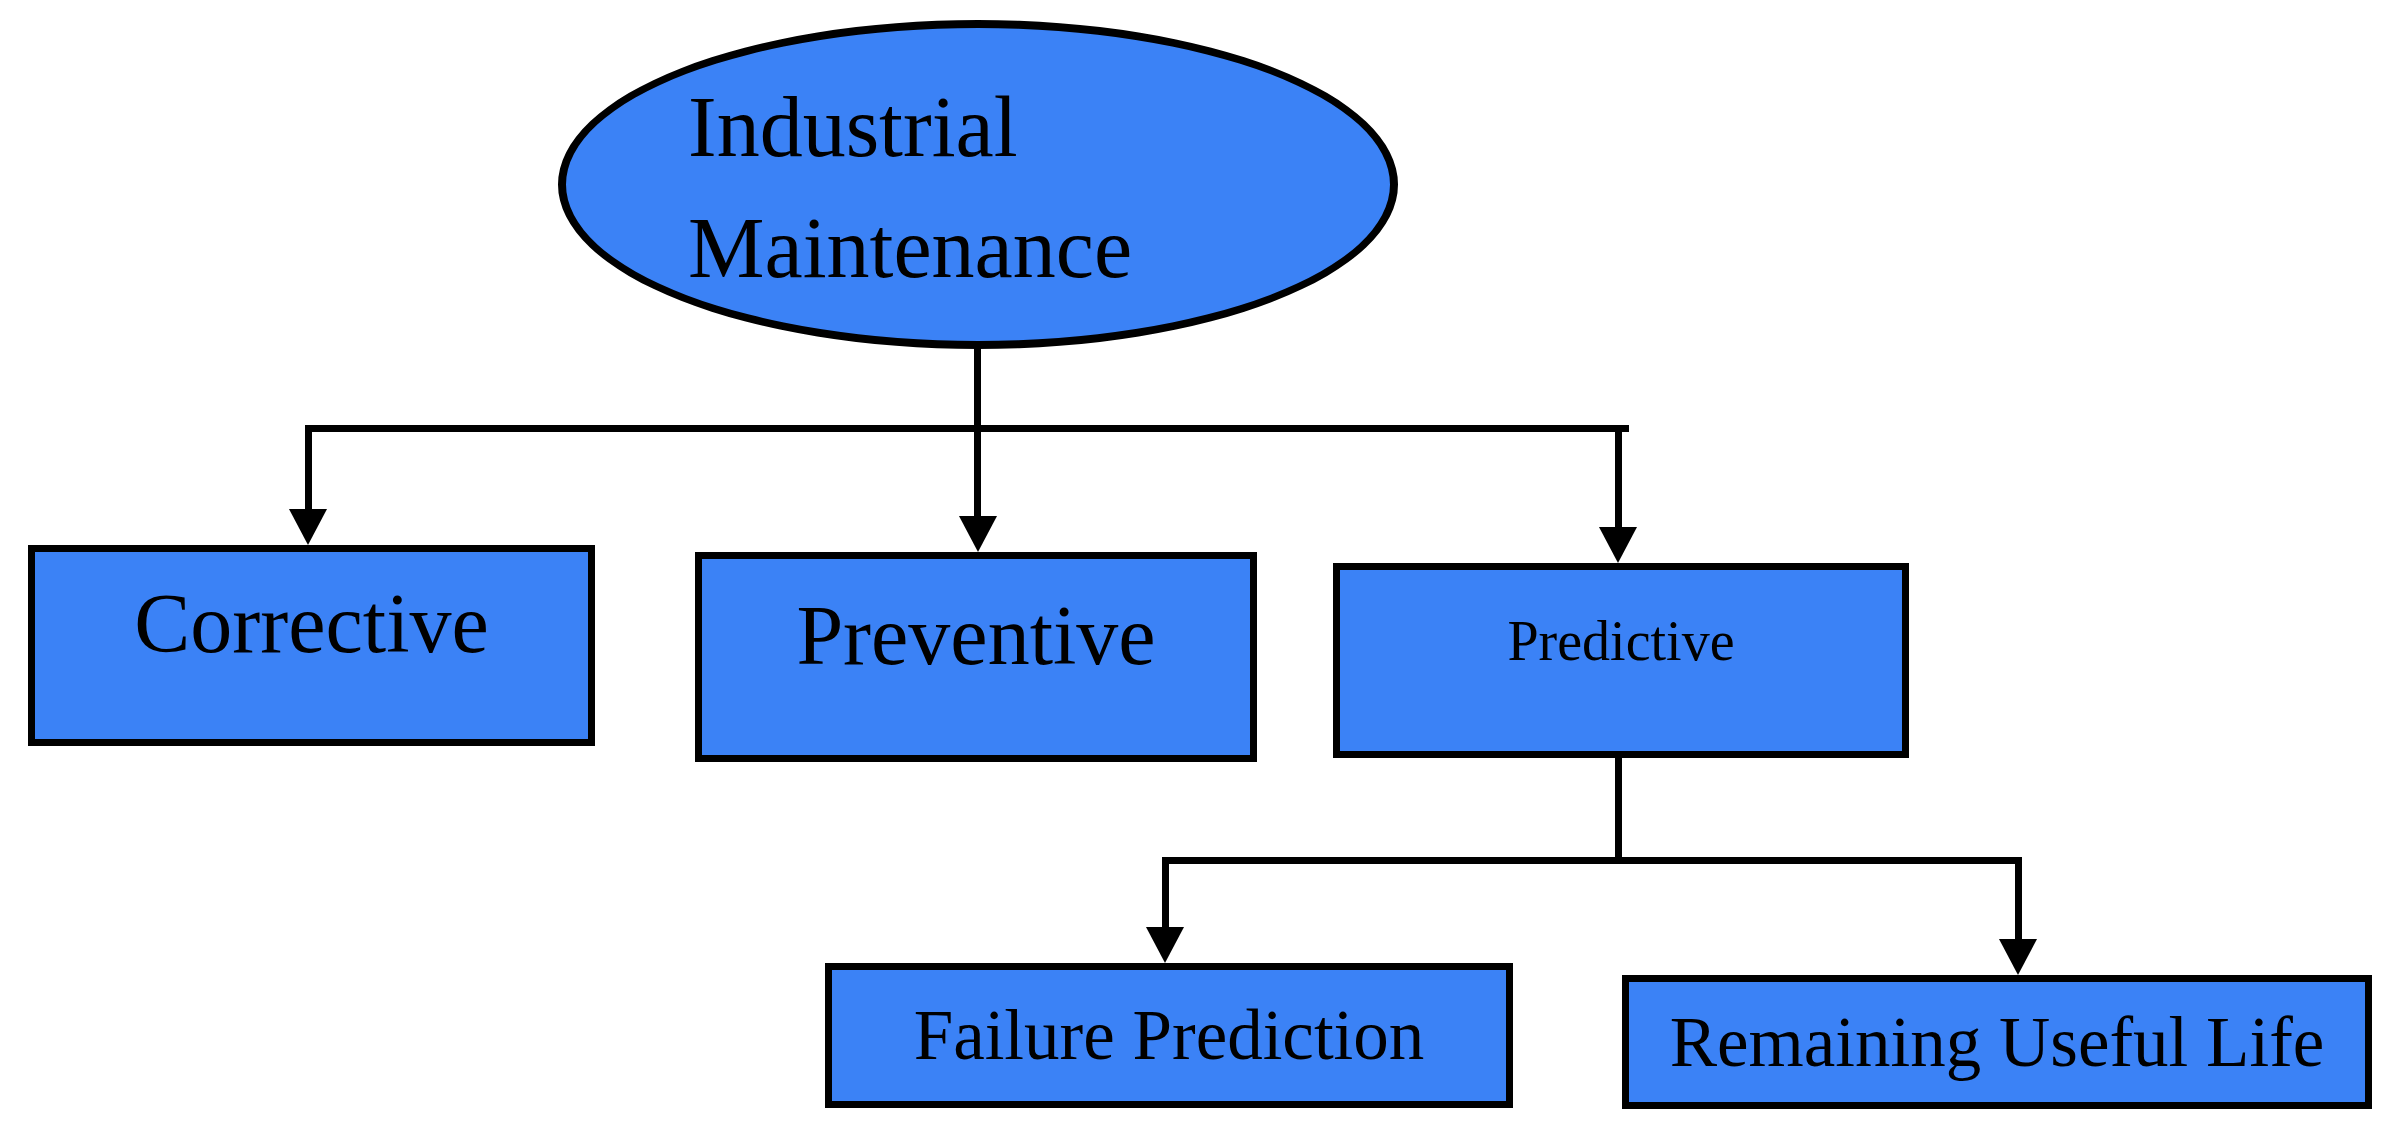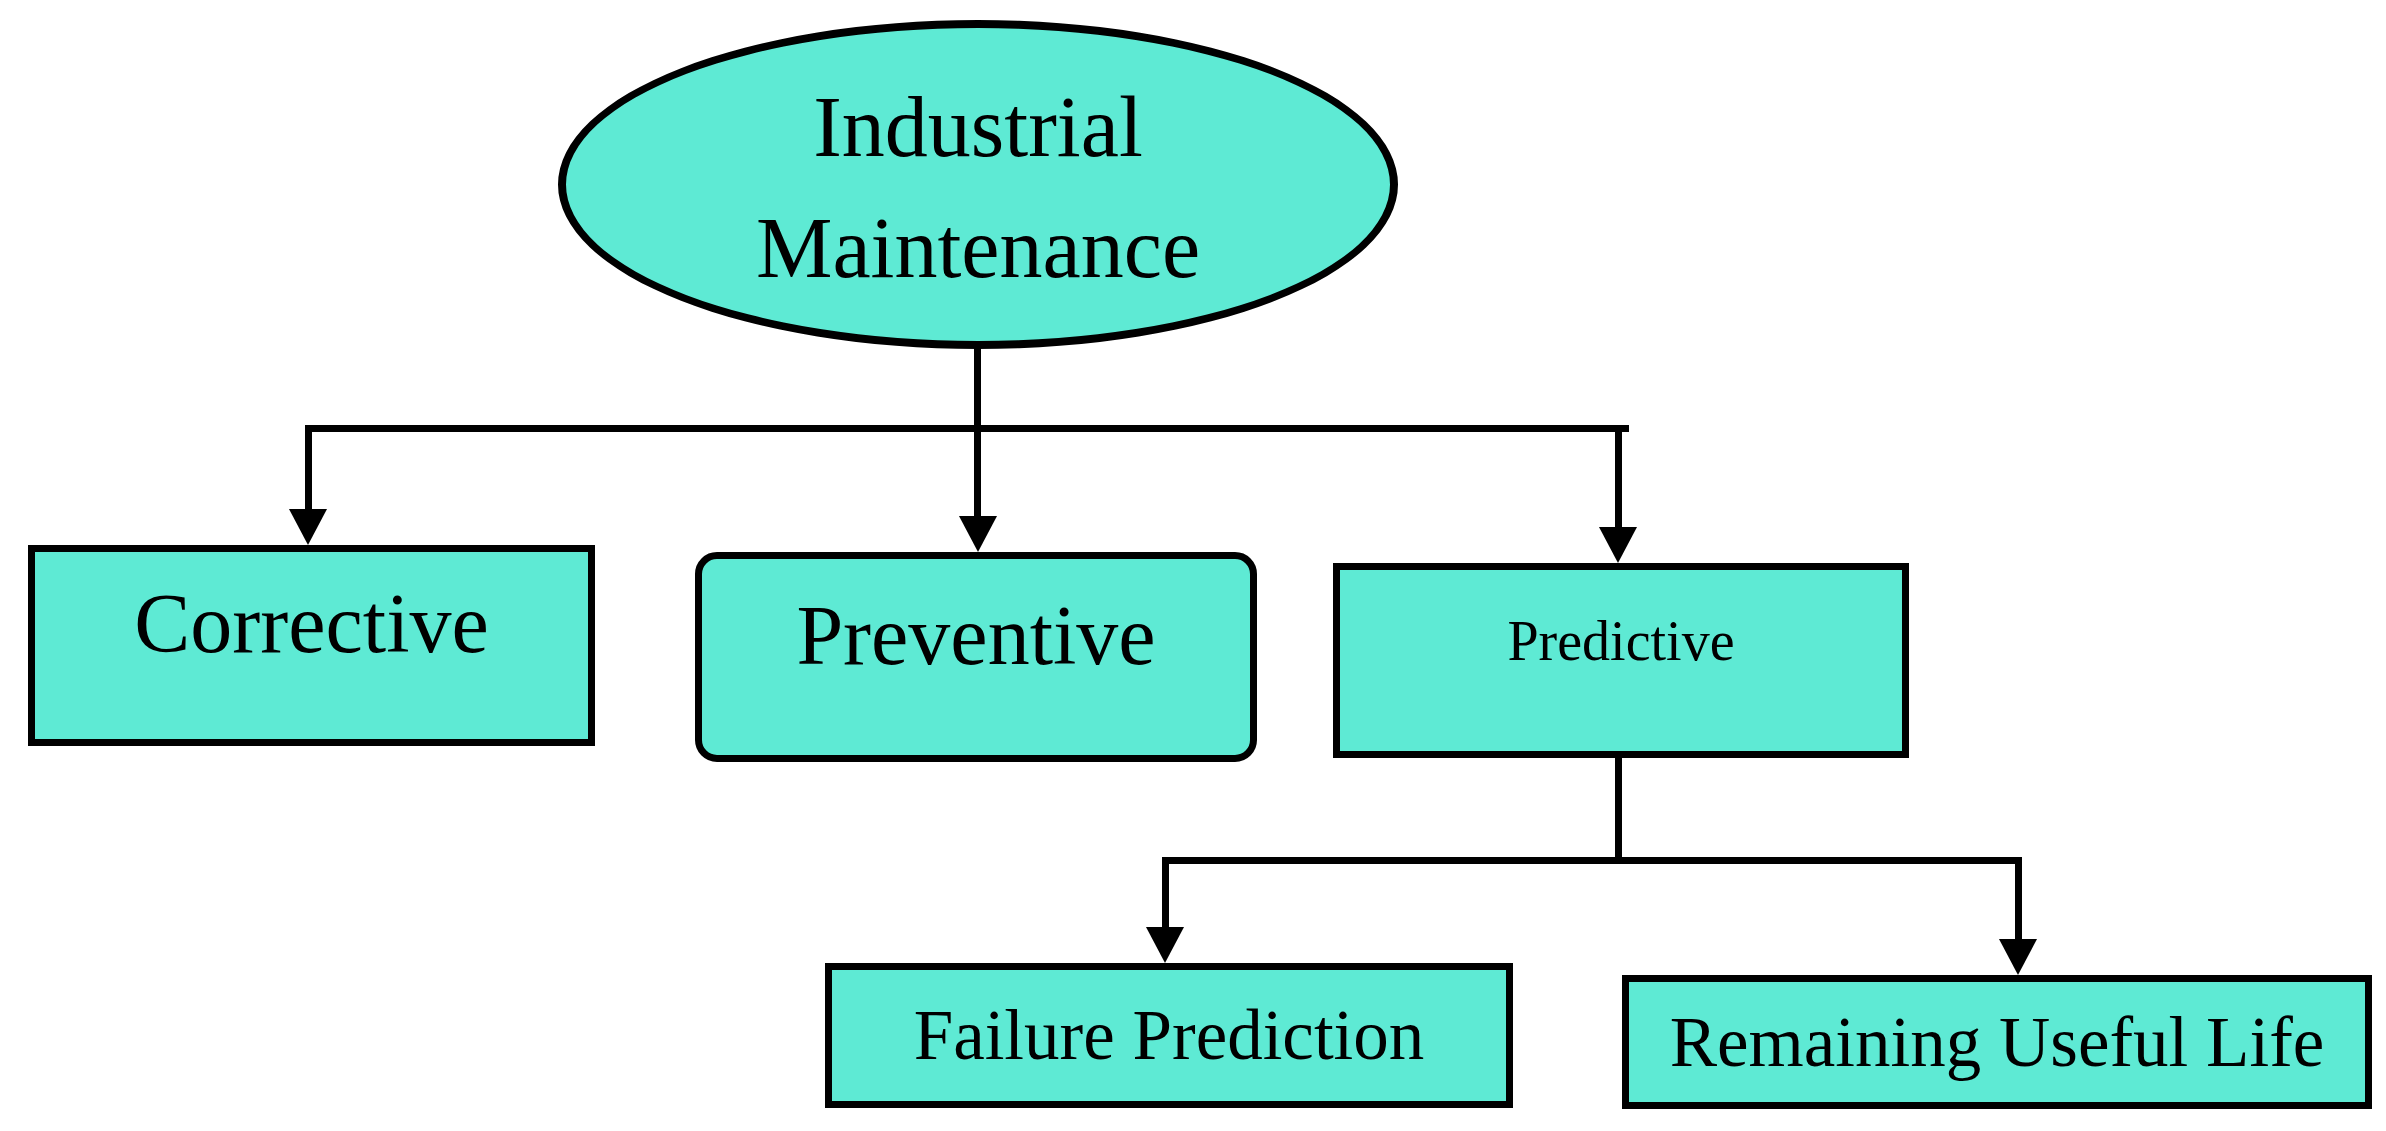--- a/index.html
+++ b/index.html
@@ -12,43 +12,42 @@
     width: 2386px;
     height: 1131px;
     background: #ffffff;
     font-family: "Liberation Serif", "DejaVu Serif", serif;
     color: #000000;
     overflow: hidden;
   }
   .node {
     position: absolute;
     box-sizing: border-box;
-    background: #5eead4;
+    background: #3b82f6;
     display: flex;
     align-items: center;
     justify-content: center;
-    text-align: center;
     color: #000000;
   }
   .ellipse {
     border: 8px solid #000000;
     border-radius: 50%;
     left: 558px; top: 20px; width: 840px; height: 329px;
     font-size: 86px;
     line-height: 1.40;
   }
   .ellipse .label-wrap {
     width: 580px;
     padding-top: 6px;
   }
   .rect {
     border: 7px solid #000000;
   }
   .box-corrective  { left: 28px;   top: 545px; width: 567px; height: 201px; font-size: 84px; padding-bottom: 44px; }
-  .box-preventive  { left: 695px;  top: 552px; width: 562px; height: 210px; font-size: 84px; padding-bottom: 44px; border-radius: 22px; }
+  .box-preventive  { left: 695px;  top: 552px; width: 562px; height: 210px; font-size: 84px; padding-bottom: 44px; }
   .box-predictive  { left: 1333px; top: 563px; width: 576px; height: 195px; font-size: 56px; padding-bottom: 40px; }
   .box-failure     { left: 825px;  top: 963px; width: 688px; height: 145px; font-size: 71px; }
   .box-rul         { left: 1622px; top: 975px; width: 750px; height: 134px; font-size: 71px; }
 
   .vline, .hline {
     position: absolute;
     background: #000000;
   }
   
   .stem-root   { left: 974px;  top: 345px; width: 7px; height: 87px; }

